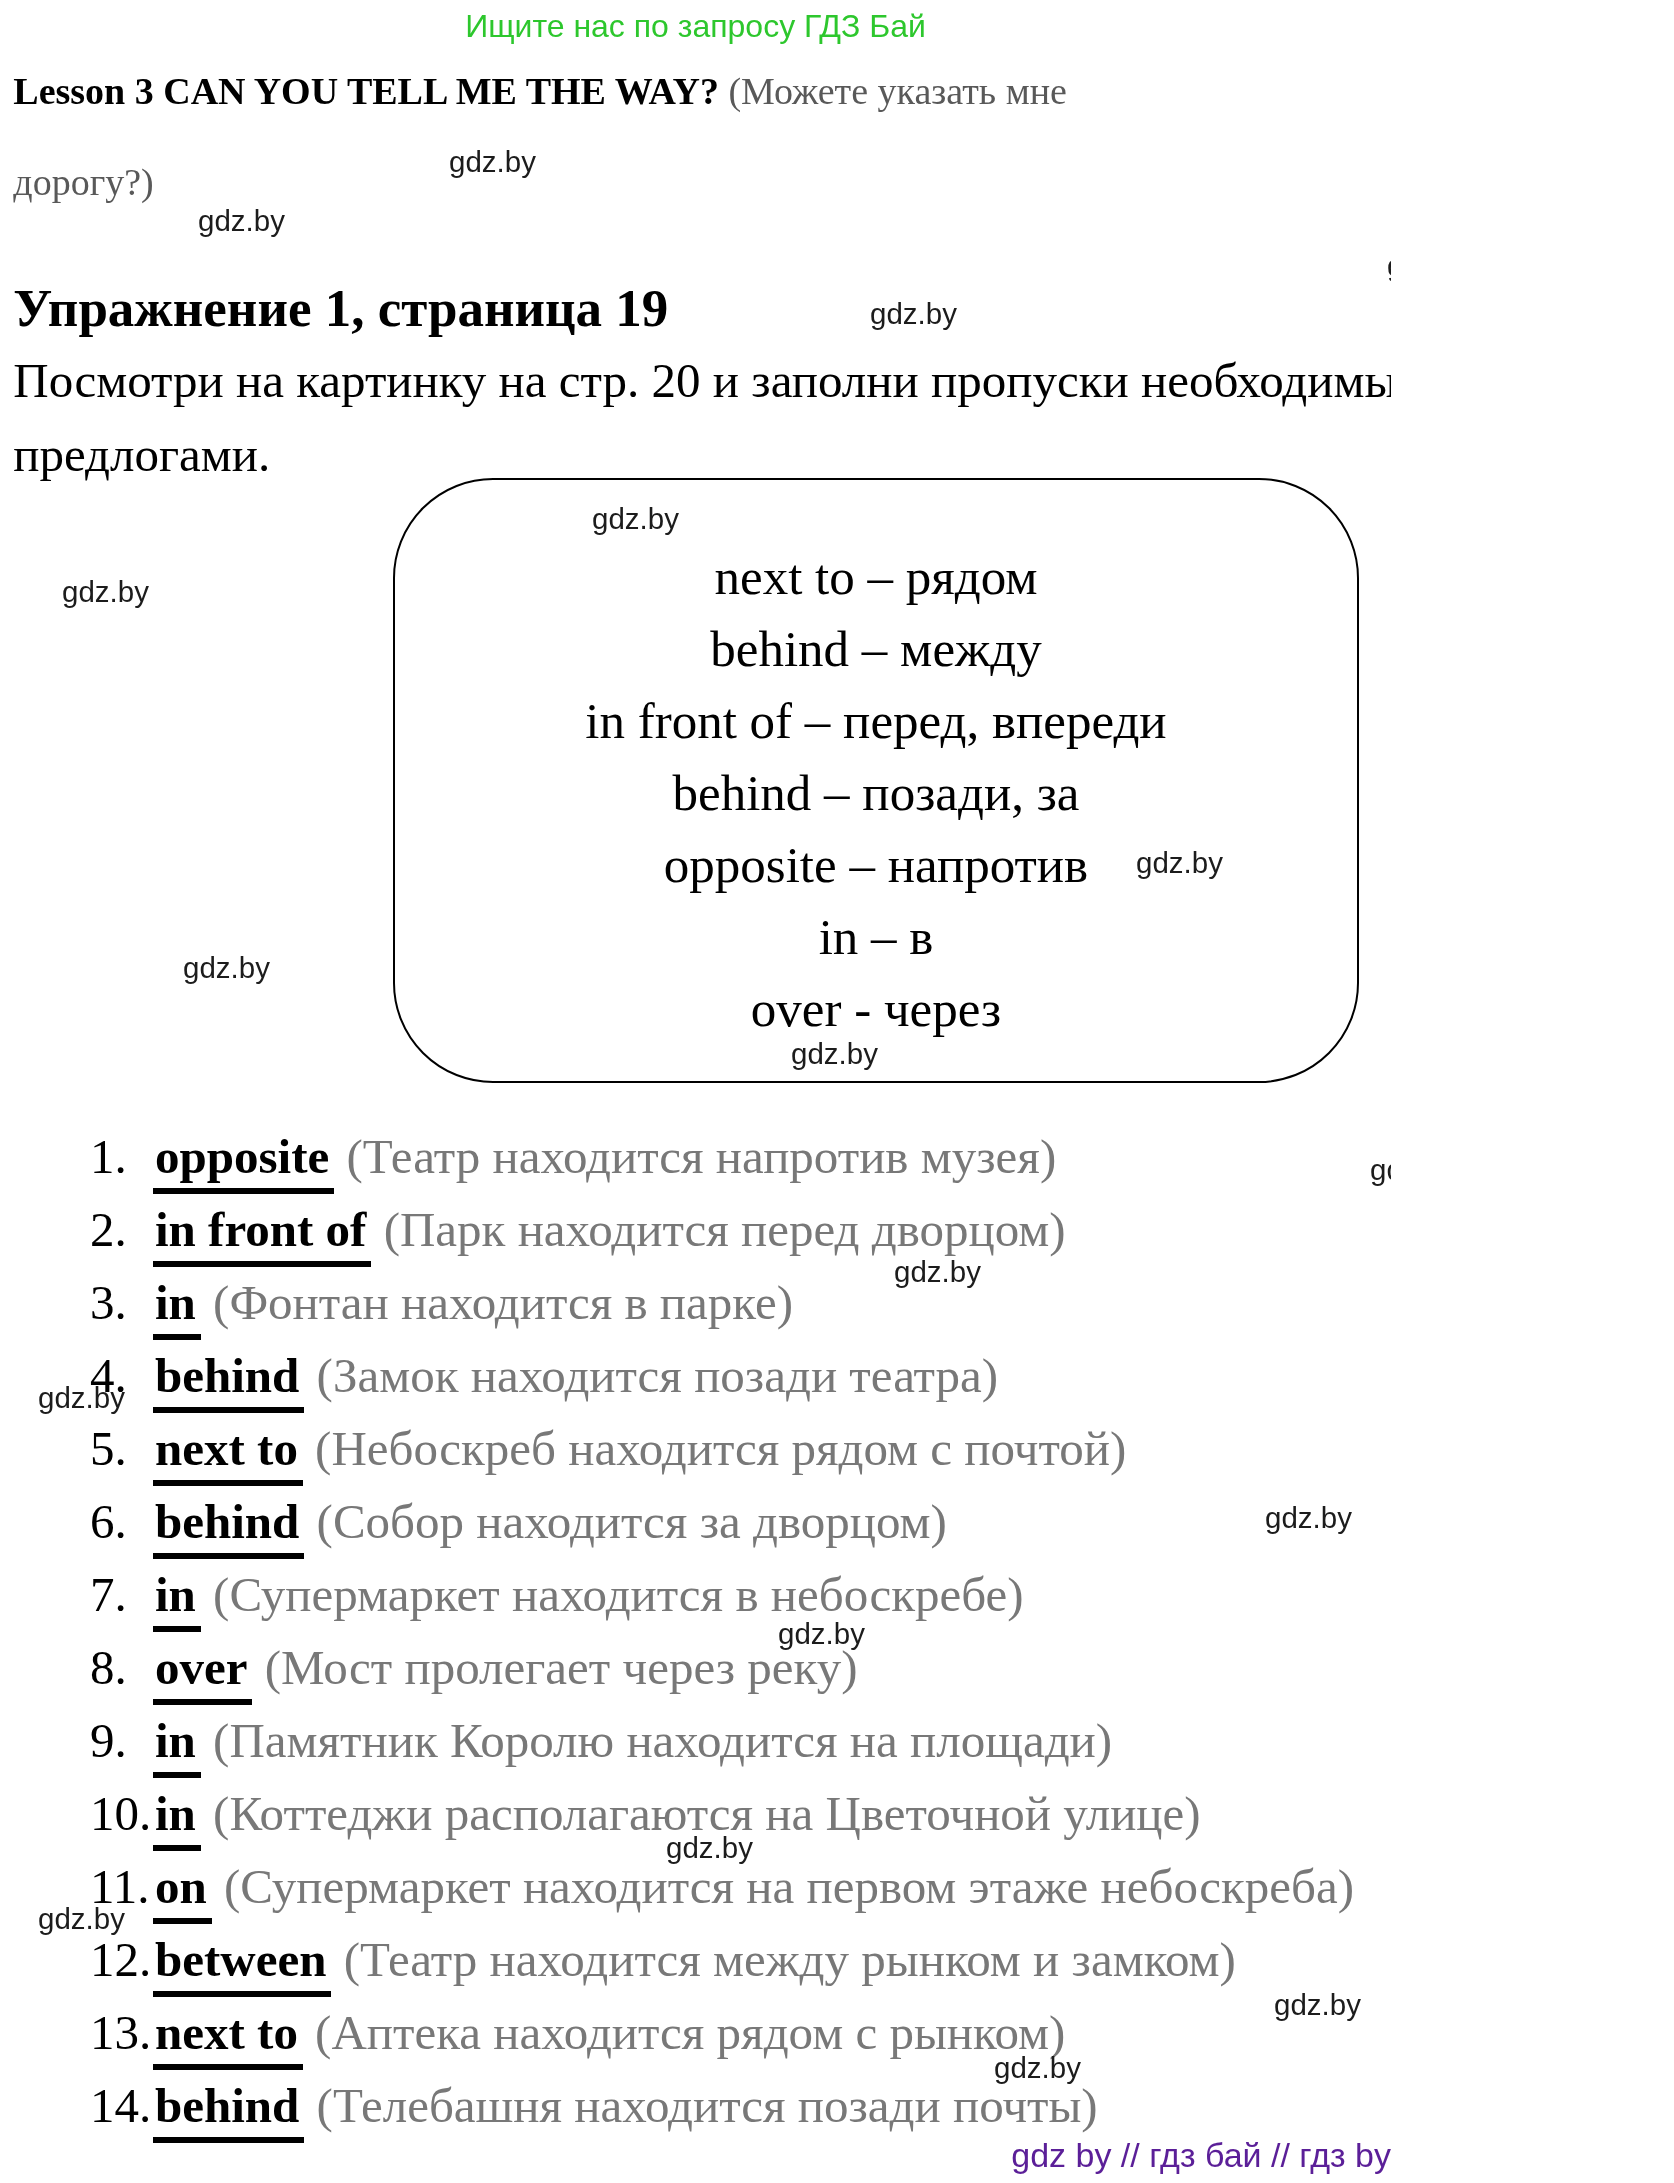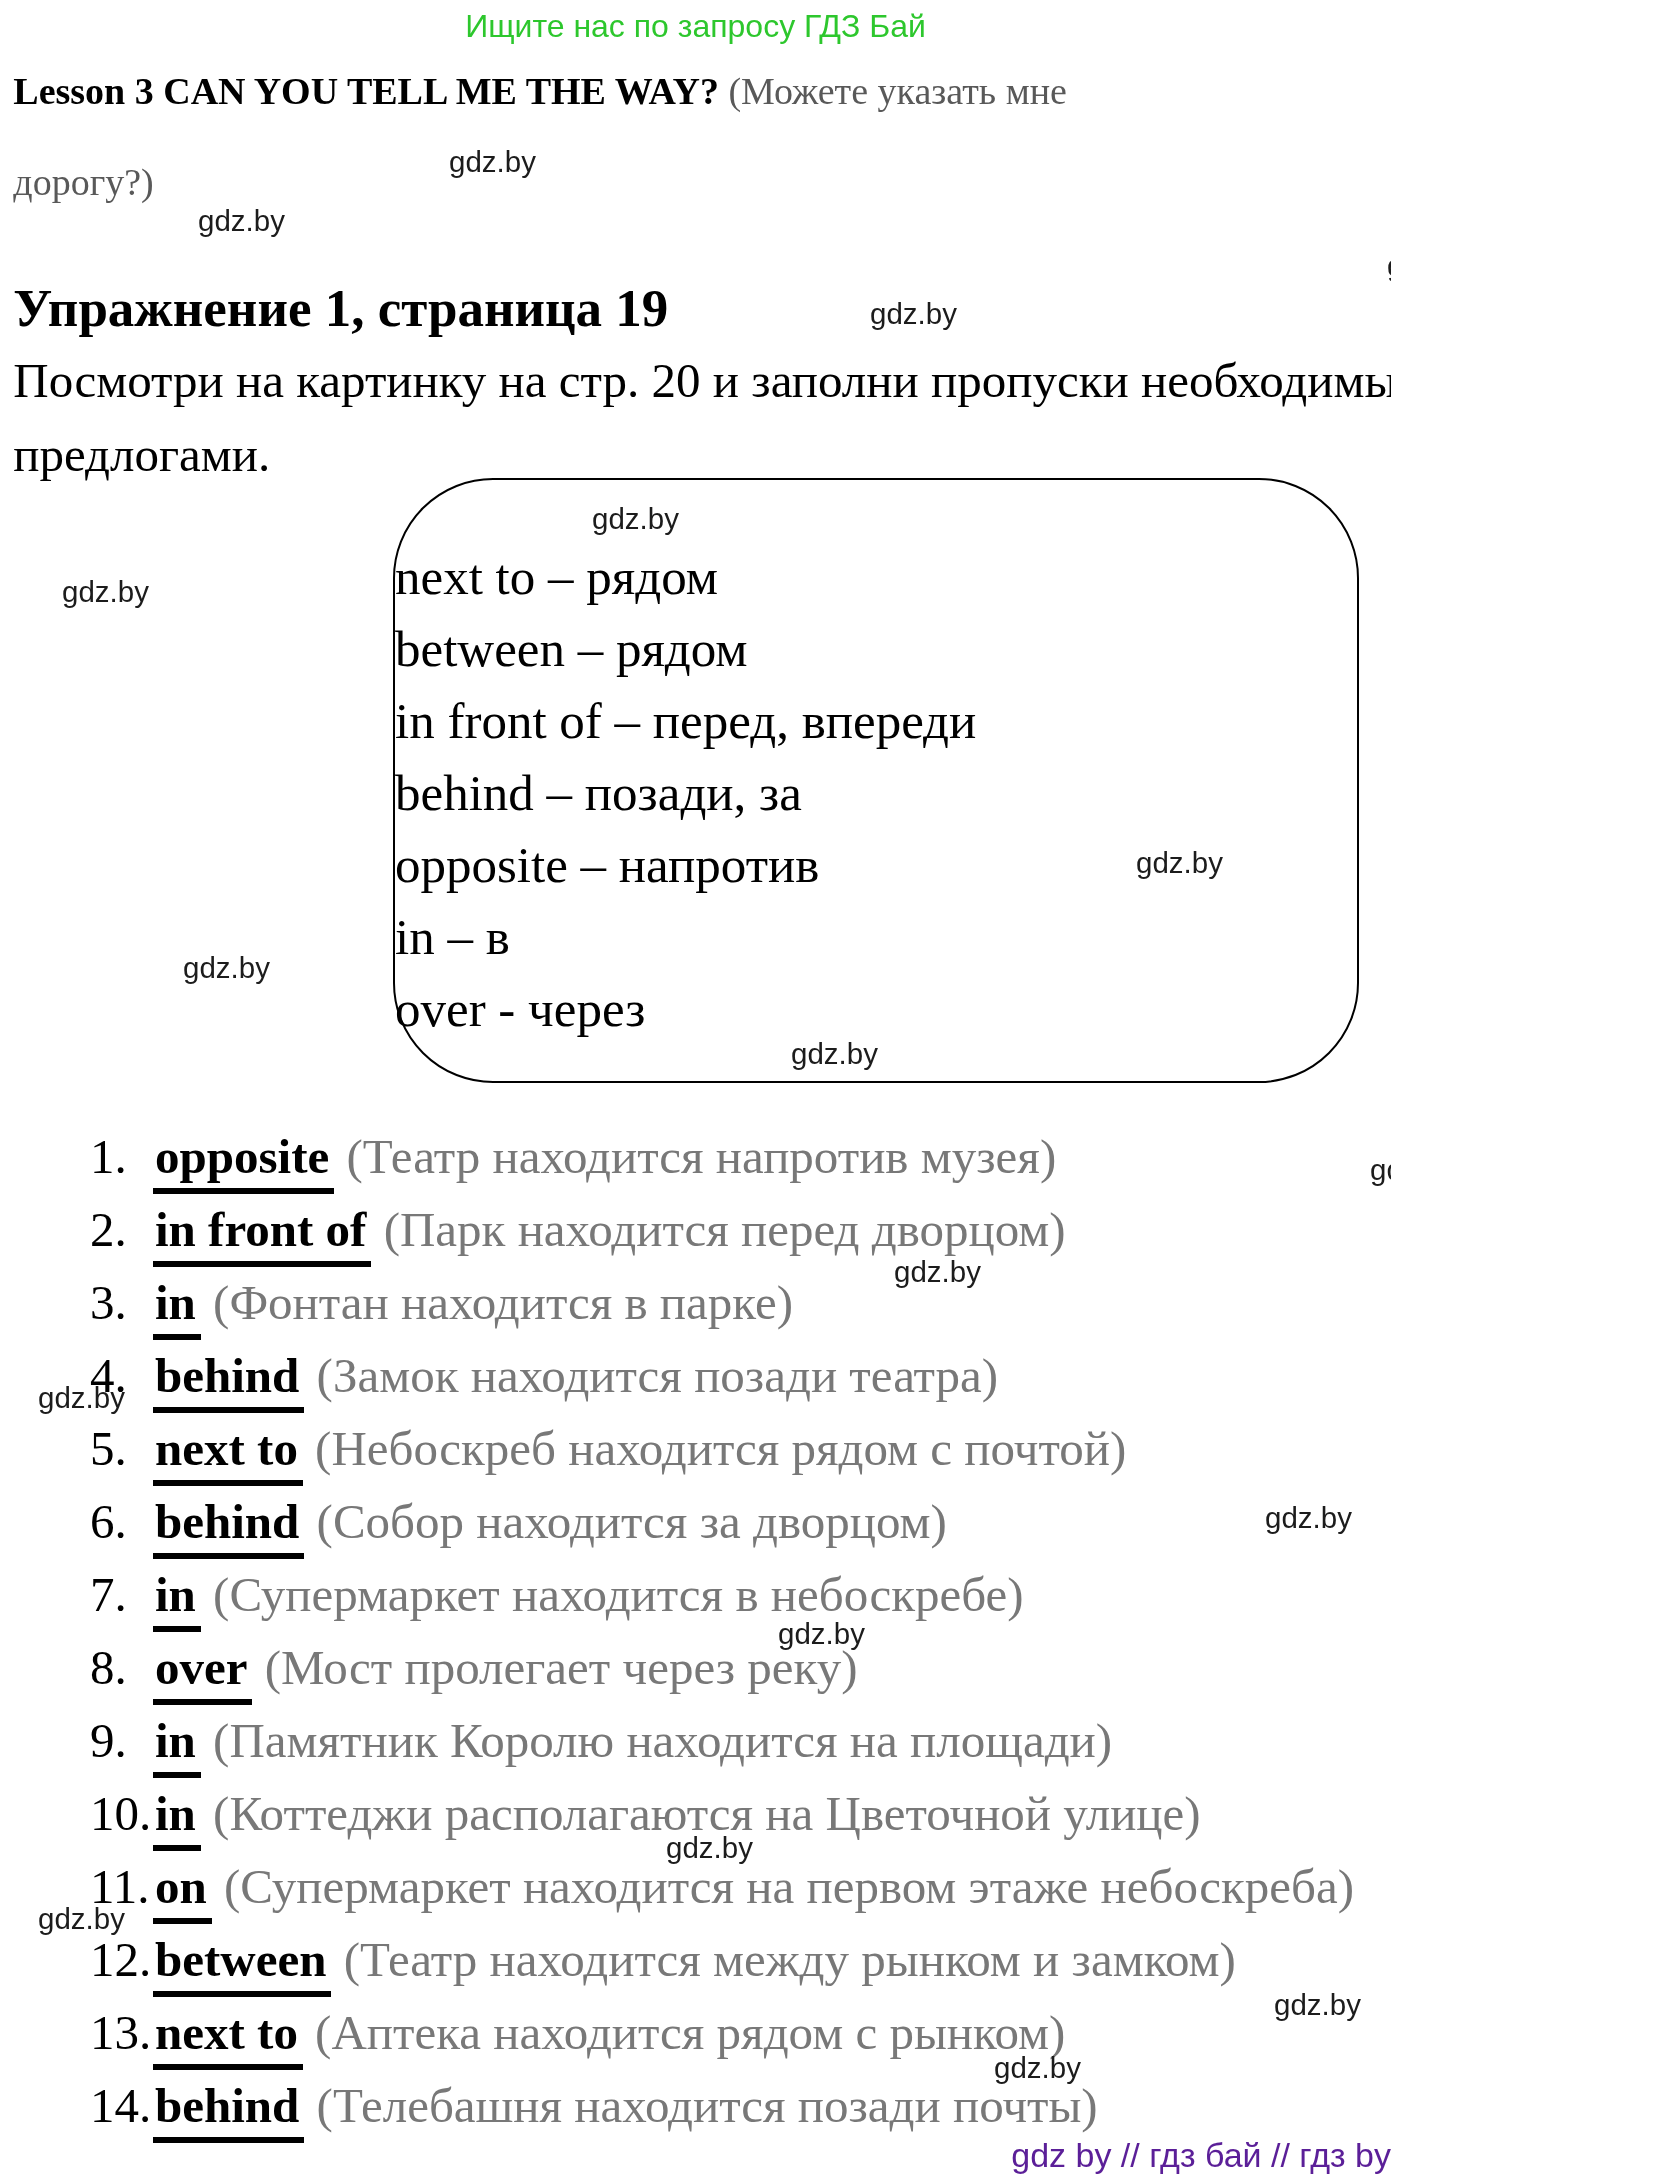--- a/index.html
+++ b/index.html
@@ -27,21 +27,21 @@
   }
   .instruction {
     position:absolute; left:13.3px; top:344px; width:1664px;
     font-size:49px; line-height:74px;
   }
   .vocab-box {
     position:absolute; left:393px; top:478px; width:966px; height:605px;
     border:2.9px solid #000; border-radius:100px;
     padding-top:61px; background:transparent;
   }
-  .voc-line { height:72px; line-height:72px; text-align:left; font-size:51px; }
+  .voc-line { height:72px; line-height:72px; text-align:center; font-size:51px; }
   .answers { position:absolute; left:90px; top:1120px; }
   .item { height:73px; line-height:73px; white-space:nowrap; font-size:49px; }
   .item .num { display:inline-block; width:65px; line-height:normal; }
   .item .answer {
     display:inline-block; line-height:normal; font-weight:bold;
     border-bottom:6.7px solid #000; padding:0 4.8px 2.9px 1.9px; margin-left:-1.9px;
   }
   .item .note { color:var(--note_gray); margin-left:12.4px;margin-top:24px; }
   .footer {
     position:absolute; left:0; right:0; top:2136px; text-align:right;
@@ -65,21 +65,21 @@
     <span class="t-line"><span class="bold">Lesson 3 CAN YOU TELL ME THE WAY?</span> <span class="paren">(Можете указать мне</span></span>
     <span class="t-line paren">дорогу?)</span>
   </h1>
 
   <h2 class="heading">Упражнение 1, страница 19</h2>
 
   <p class="instruction">Посмотри на картинку на стр. 20 и заполни пропуски необходимыми предлогами.</p>
 
   <div class="vocab-box">
       <div class="voc-line">next to – рядом</div>
-      <div class="voc-line">between – рядом</div>
+      <div class="voc-line">behind – между</div>
       <div class="voc-line">in front of – перед, впереди</div>
       <div class="voc-line">behind – позади, за</div>
       <div class="voc-line">opposite – напротив</div>
       <div class="voc-line">in – в</div>
       <div class="voc-line">over - через</div>
     </div>
 
   <div class="answers">
       <div class="item"><span class="num">1.</span><span class="answer">opposite</span><span class="note">(Театр находится напротив музея)</span></div>
       <div class="item"><span class="num">2.</span><span class="answer">in front of</span><span class="note">(Парк находится перед дворцом)</span></div>

